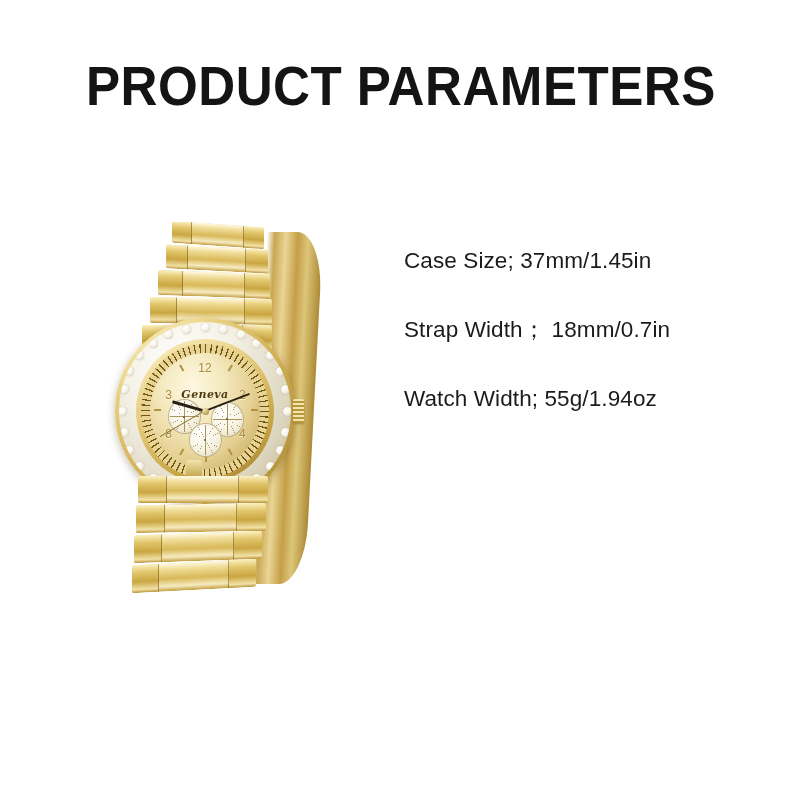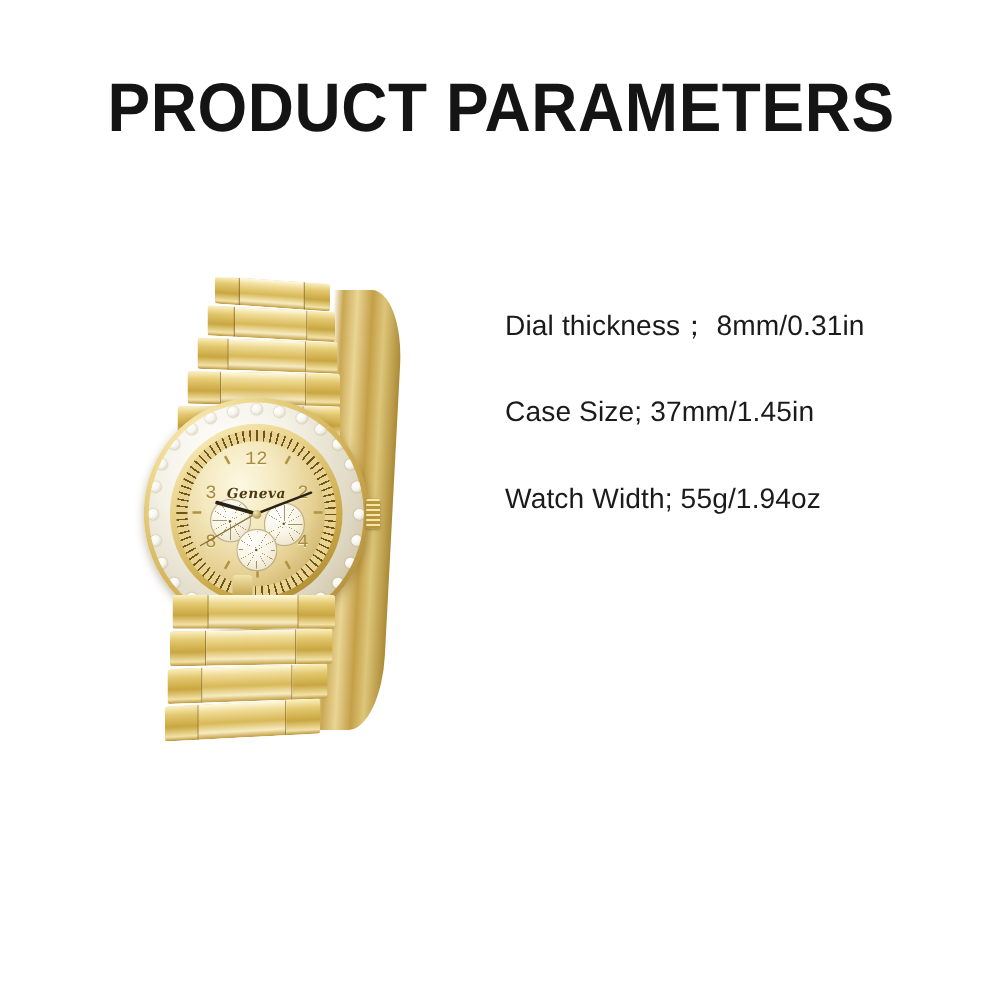--- a/index.html
+++ b/index.html
@@ -134,22 +134,22 @@
   #dial {
     position: absolute;
     left: 9px; top: 9px; right: 9px; bottom: 9px;
     border-radius: 50%;
     background:
       radial-gradient(ellipse at 38% 30%, #fdf8e2 0%, #f4e9bf 32%, #e6d194 62%, #cbb068 86%, #b5974b 100%);
     overflow: hidden;
   }
   .numeral {
     position: absolute;
-    font-family: Liberation Mono, monospace;
-    font-size: 15px;
+    font-family: Liberation Sans, sans-serif;
+    font-size: 12px;
     color: #a88b3f;
     text-shadow: 0 1px 0 rgba(255,250,220,0.8);
     transform: translate(-50%,-50%);
   }
   .tick {
     position: absolute;
     width: 2px; height: 7px;
     background: #b2933f;
     transform-origin: 50% 52px;
   }
@@ -370,16 +370,16 @@
     </div>
     <div class="link-row" style="left:24px; top:102px; width:124px; height:28px; transform:skewY(-3deg);">
       <div class="lk lk-side"></div>
         <div class="lk lk-mid"></div>
         <div class="lk lk-side"></div>
     </div>
   </div>
 </div>
 
 <div id="spec-list">
-  <div class="spec-row">Dial thickness；  8mm/0.31in</div>
   <div class="spec-row">Case Size;  37mm/1.45in</div>
+  <div class="spec-row">Strap Width；  18mm/0.7in</div>
   <div class="spec-row">Watch Width;  55g/1.94oz</div>
 </div>
 
 </body></html>

